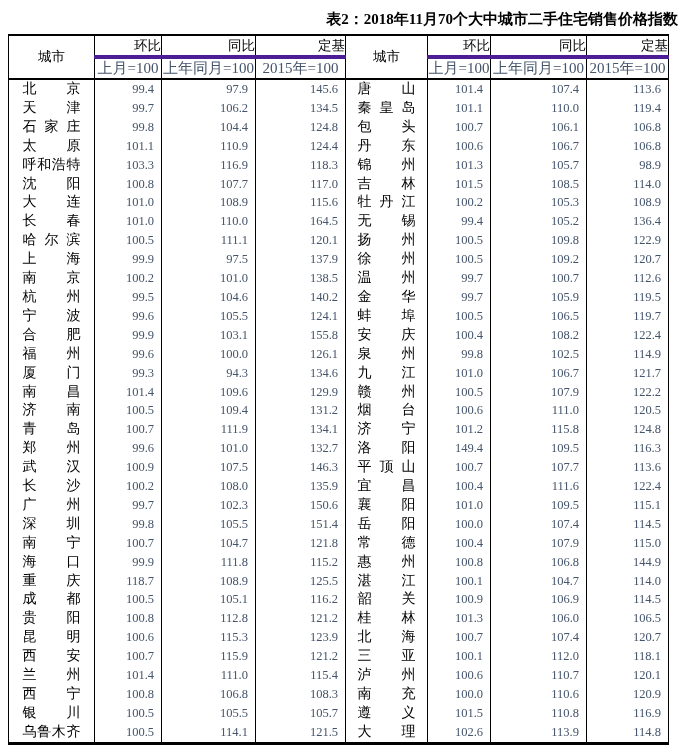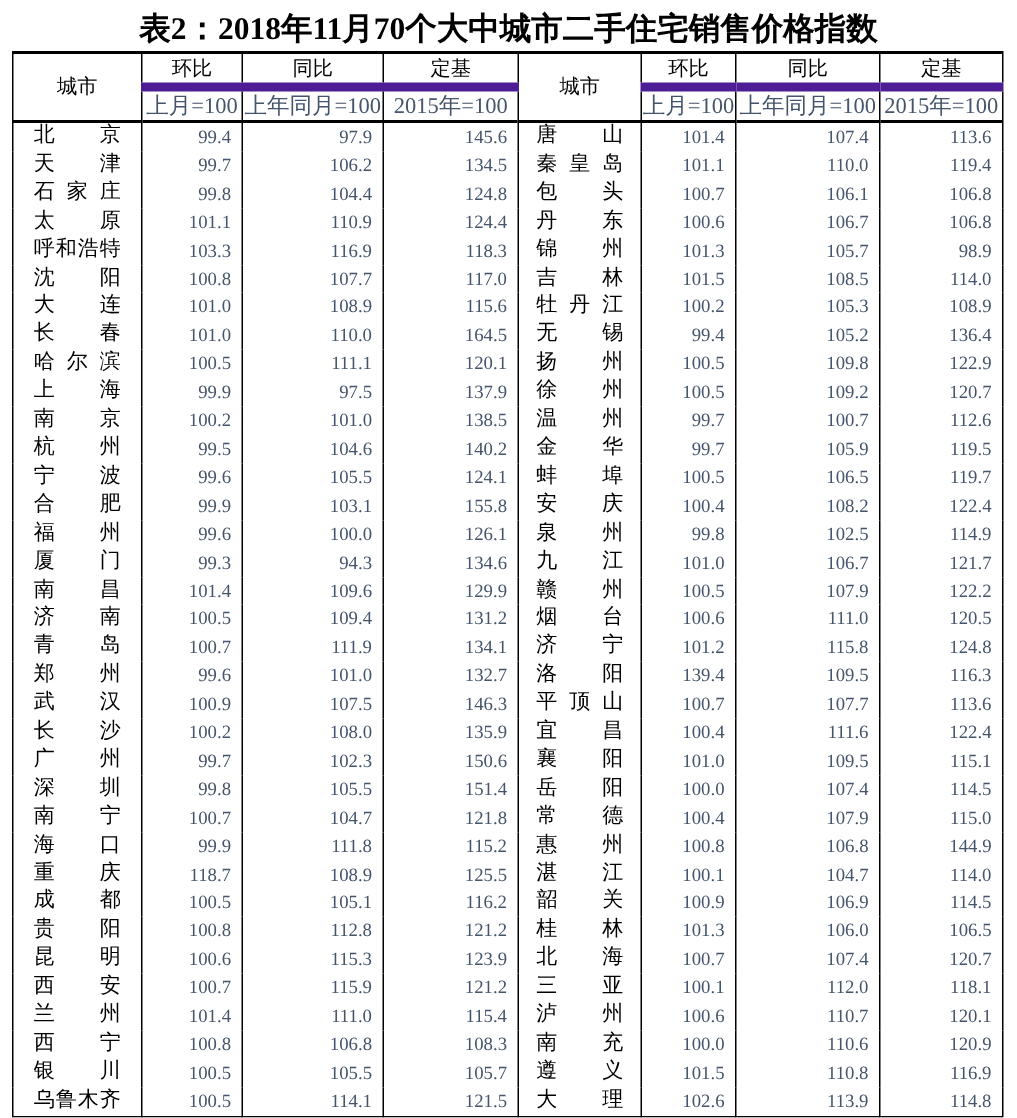--- a/index.html
+++ b/index.html
@@ -1,36 +1,36 @@
 <!DOCTYPE html>
 <html><head>
 <meta charset="utf-8">
 <style>
   html,body{margin:0;padding:0;}
   .page{
     width:678px;height:745px;background:#ffffff;overflow:hidden;
     font-family:"Liberation Serif","DejaVu Serif",serif;
   }
   .title{
-    text-align:center;font-size:21px;font-weight:bold;color:#000;
+    text-align:right;font-size:15px;font-weight:bold;color:#000;
     padding-top:7px;height:27px;line-height:24px;
     font-family:"Liberation Serif","DejaVu Serif",serif;
   }
   table.tbl{
     table-layout:fixed;border-collapse:collapse;width:660px;margin:0 13px 0 8px;
     border-top:2px solid #000;border-bottom:3px solid #000;
     border-left:1px solid #000;border-right:1px solid #000;
   }
   .tbl th,.tbl td{
     border-left:1px solid #000;border-right:1px solid #000;
     padding:0;margin:0;overflow:hidden;white-space:nowrap;
   }
   thead th{font-weight:normal;text-align:center;}
   tr.h1 th{height:19px;font-size:13.5px;color:#000;}
-  tr.h1 th.sub-top{border-bottom:6px solid #4c1d95;}
+  tr.h1 th.sub-top{border-bottom:4px solid #4c1d95;text-align:right;}
   tr.h2 th{height:18px;font-size:15px;color:#44546a;}
   thead tr.h2 th, thead th[rowspan]{border-bottom:2px solid #000;}
   tbody td{height:18.9px;font-size:12.5px;line-height:18.9px;}
   td.num{text-align:right;padding-right:7px;color:#44546a;}
   td.city{color:#000;font-size:14px;}
   .cname{display:flex;justify-content:space-between;width:58px;margin:0 auto;}
   .cname span{display:block;}
 </style>
 </head>
 <body>
@@ -465,21 +465,21 @@
           </td>
           <td class="num">99.6</td>
           <td class="num">101.0</td>
           <td class="num">132.7</td>
           <td class="city">
             <span class="cname">
               <span>洛</span>
               <span>阳</span>
             </span>
           </td>
-          <td class="num">139.4</td>
+          <td class="num">149.4</td>
           <td class="num">109.5</td>
           <td class="num">116.3</td>
         </tr>
         <tr>
           <td class="city">
             <span class="cname">
               <span>武</span>
               <span>汉</span>
             </span>
           </td>

